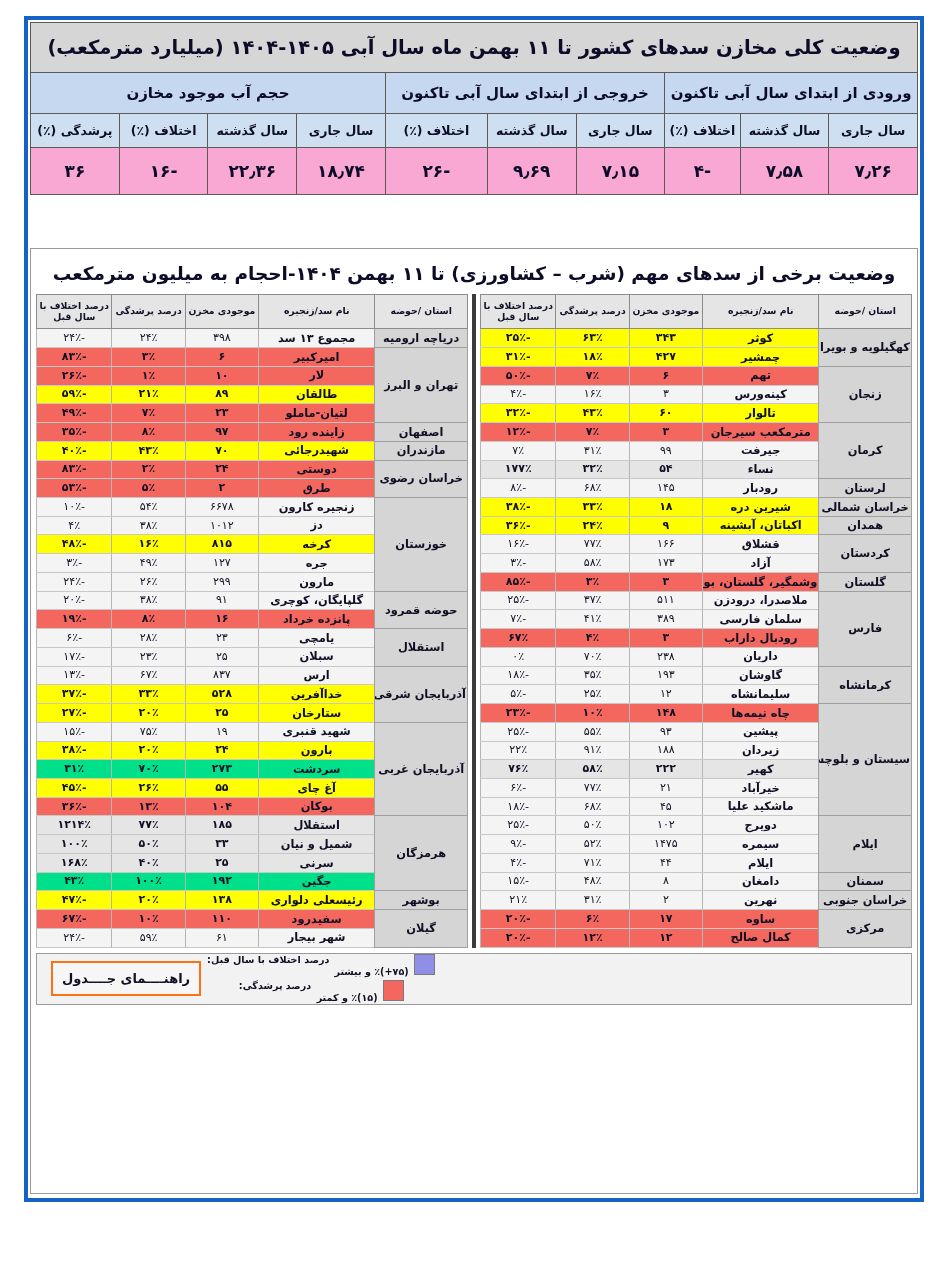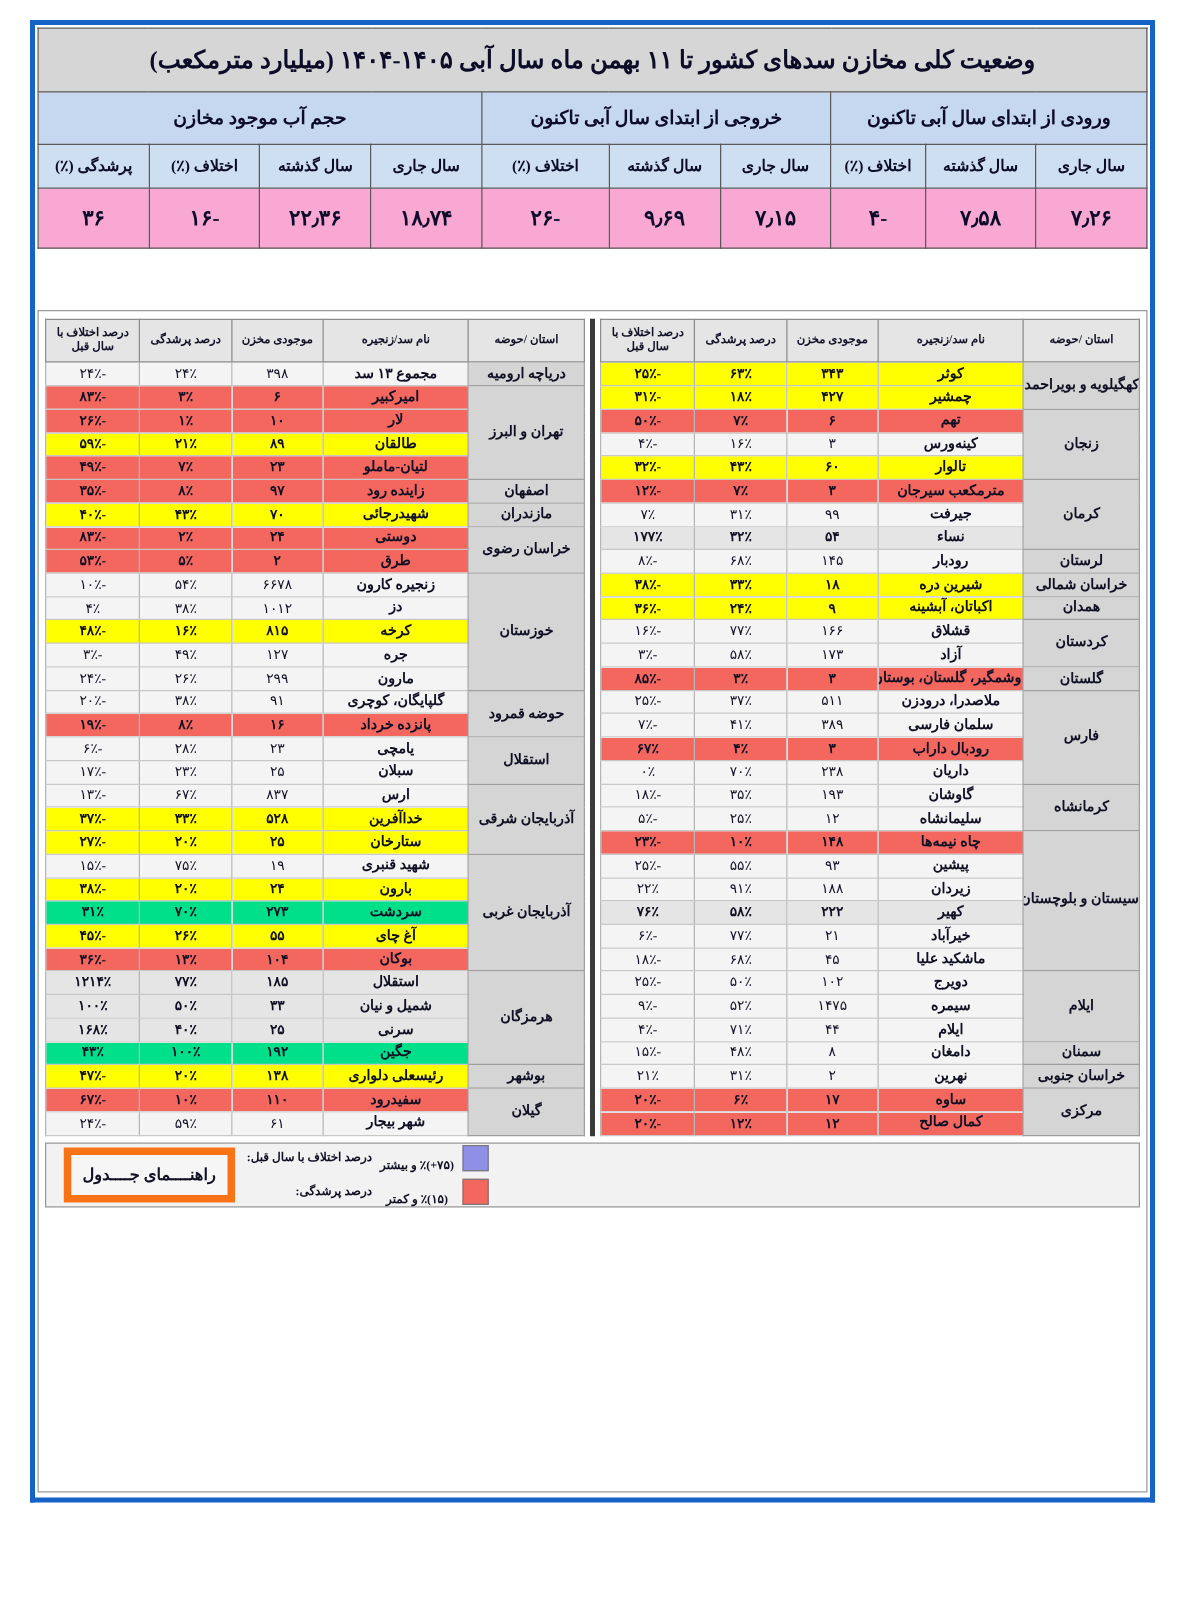--- a/index.html
+++ b/index.html
@@ -9,21 +9,20 @@
     background:#ffffff;
     font-family:"DejaVu Sans","Liberation Sans",sans-serif;
     direction:rtl;
     overflow:hidden;
   }
   .page{
     position:relative;
     width:948px;height:1212px;
     box-sizing:border-box;
     padding:0;
-    font-family:Liberation Serif, serif;
   }
 
   
   .frame-top, .frame-bottom{
     position:absolute;left:24px;right:24px;height:4px;background:#1663c7;
   }
   .frame-left, .frame-right{
     position:absolute;top:16px;bottom:10px;width:4px;background:#1663c7;
   }
   .frame-top{top:16px;}
@@ -163,35 +162,35 @@
     border:1px solid #9a9a9a;
     background:#f2f2f2;
     display:flex;
     flex-direction:row-reverse;
     align-items:center;
     padding:4px 6px;
     height:52px;
     box-sizing:border-box;
   }
   .legend-title{
-    border:6px solid #f97316;
+    border:2px solid #f97316;
     background:#f6f6f6;
     font-size:13px;
     font-weight:bold;
     color:#101024;
     padding:8px 9px;
     margin-left:8px;
     white-space:nowrap;
   }
   .legend-rows{
     display:flex;flex-direction:column;justify-content:center;gap:3px;
     margin-left:6px;
   }
   .legend-row{
-    display:flex;flex-direction:row-reverse;align-items:center;gap:5px;
+    display:flex;flex-direction:row-reverse;align-items:flex-start;gap:5px;
     font-size:9.6px;font-weight:bold;color:#101024;white-space:nowrap;
   }
   .legend-row .lbl{min-width:104px;text-align:right;}
   .legend-row .rng{min-width:62px;text-align:center;margin-top:12px;}
   .sw{
     width:19px;height:19px;border:1px solid #7a7a7a;display:inline-block;flex:0 0 19px;
   }
   .legend-scale{
     display:flex;flex-direction:row-reverse;align-items:center;
     gap:6px;flex:1 1 auto;justify-content:space-around;
@@ -257,20 +256,21 @@
           <td class="sum-val">۲۲٫۳۶</td>
           <td class="sum-val">-۱۶</td>
           <td class="sum-val">۳۶</td>
         </tr>
       </tbody>
     </table>
   </div>
 
   <div class="detail-panel">
 
+    <div class="detail-title">وضعیت برخی از سدهای مهم (شرب – کشاورزی) تا ۱۱ بهمن ۱۴۰۴-احجام به میلیون مترمکعب</div>
 
     <div class="dual">
 
       <div class="half">
         <table class="dams">
           <colgroup>
             <col class="w-prov">
               <col class="w-name">
               <col class="w-sto">
               <col class="w-fil">

